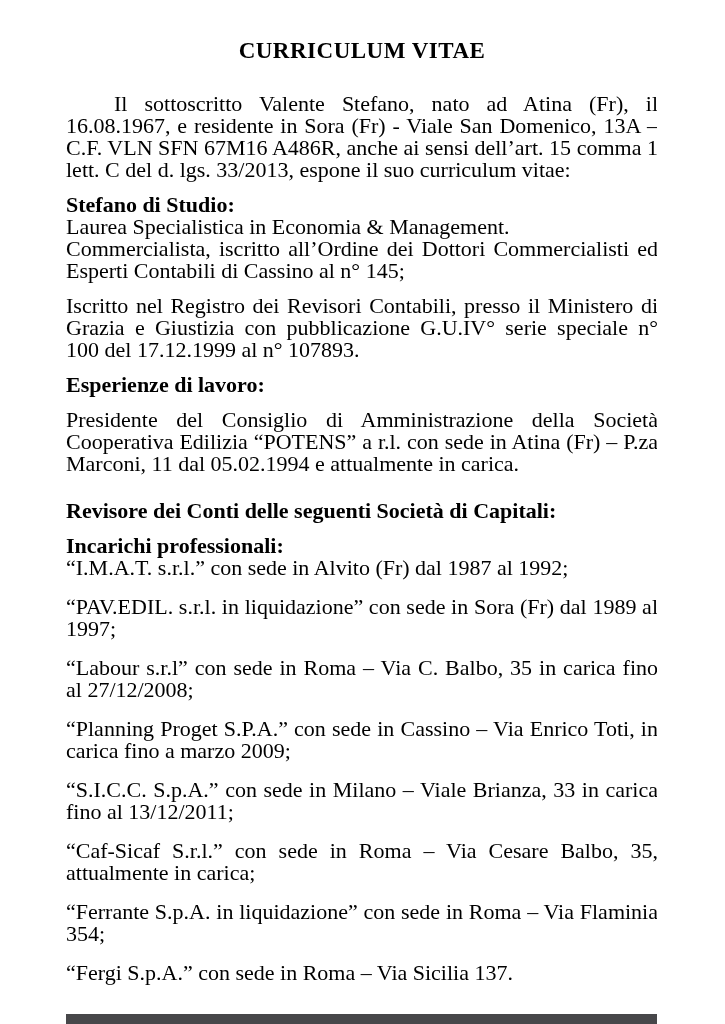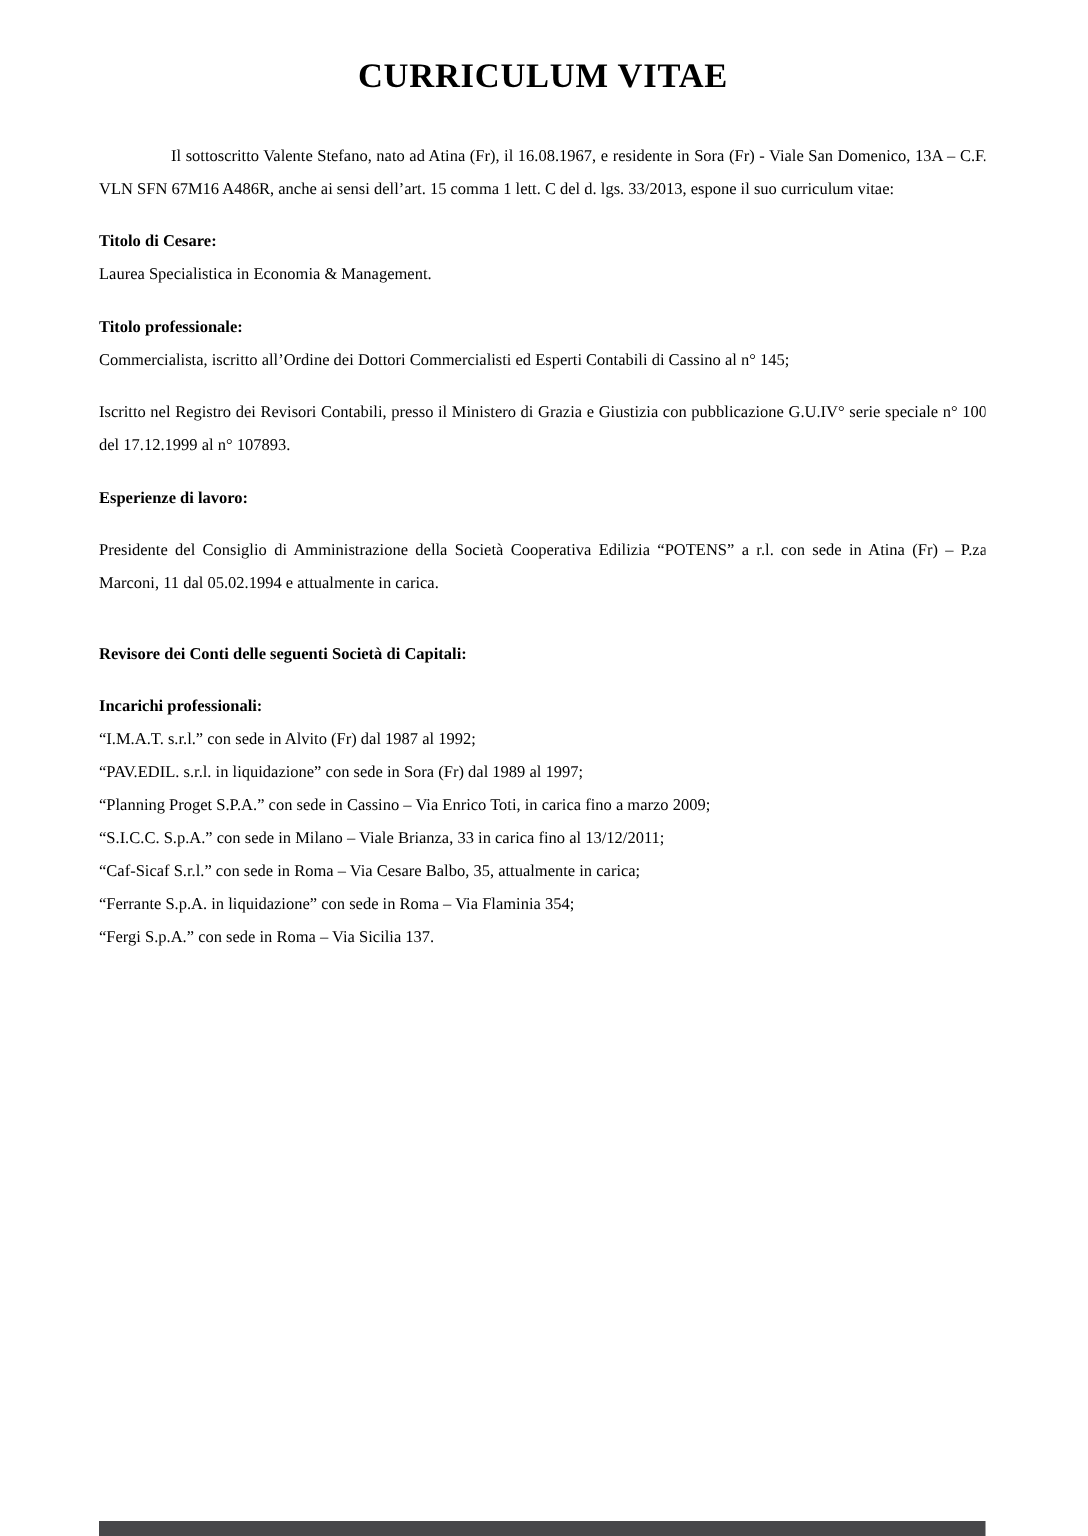--- a/index.html
+++ b/index.html
@@ -24,66 +24,66 @@
   .doc-title {
     font-size: 23px;
     font-weight: bold;
     text-align: center;
     letter-spacing: 0.5px;
     line-height: 26px;
     margin: 0 0 29px 0;
   }
   p {
     margin: 0;
-    font-size: 11px;
+    font-size: 22px;
     line-height: 22px;
     text-align: justify;
   }
   .indent { text-indent: 48px; }
   .bold { font-weight: bold; }
   .gap   { margin-top: 13px; }   
-  .gap-item { }
+  .gap-item { margin-top: 17px; }
   .gap-lg { margin-top: 25px; }  
   .bottom-bar {
     position: absolute;
     left: 66px;
     width: 592px;
     bottom: 0;
     height: 10px;
     background: #47474a;
   }
 </style>
 </head>
 <body>
 
 <div class="page">
   <div class="content">
 
     <h1 class="doc-title">CURRICULUM VITAE</h1>
 
     <p class="indent">Il sottoscritto Valente Stefano, nato ad Atina (Fr), il 16.08.1967, e residente in Sora (Fr) - Viale San Domenico, 13A – C.F. VLN SFN 67M16 A486R, anche ai sensi dell’art. 15 comma 1 lett. C del d. lgs. 33/2013, espone il suo curriculum vitae:</p>
 
-    <p class="bold gap">Titolo di Cesare:</p>
+    <p class="bold gap">Stefano di Studio:</p>
     <p>Laurea Specialistica in Economia &amp; Management.</p>
 
-    <p class="bold gap">Titolo professionale:</p>
     <p>Commercialista, iscritto all’Ordine dei Dottori Commercialisti ed Esperti Contabili di Cassino al n° 145;</p>
 
     <p class="gap">Iscritto nel Registro dei Revisori Contabili, presso il Ministero di Grazia e Giustizia con pubblicazione G.U.IV° serie speciale n° 100 del 17.12.1999 al n° 107893.</p>
 
 
     <p class="bold gap">Esperienze di lavoro:</p>
 
     <p class="gap">Presidente del Consiglio di Amministrazione della Società Cooperativa Edilizia “POTENS”  a r.l. con sede in Atina (Fr) – P.za Marconi, 11 dal 05.02.1994 e attualmente in carica.</p>
 
     <p class="bold gap-lg">Revisore dei Conti delle seguenti Società di Capitali:</p>
 
     <p class="bold gap">Incarichi professionali:</p>
     <p>“I.M.A.T. s.r.l.” con sede in Alvito (Fr) dal 1987 al 1992;</p>
     <p class="gap-item">“PAV.EDIL. s.r.l. in liquidazione” con sede in Sora (Fr)  dal 1989 al 1997;</p>
+    <p class="gap-item">“Labour s.r.l” con sede in Roma – Via C. Balbo, 35 in carica fino al 27/12/2008;</p>
     <p class="gap-item">“Planning Proget S.P.A.” con sede in Cassino – Via Enrico Toti, in carica fino a marzo 2009;</p>
     <p class="gap-item">“S.I.C.C. S.p.A.” con sede in Milano – Viale Brianza, 33 in carica fino al 13/12/2011;</p>
     <p class="gap-item">“Caf-Sicaf  S.r.l.” con sede in Roma – Via Cesare Balbo, 35, attualmente in carica;</p>
     <p class="gap-item">“Ferrante S.p.A. in liquidazione” con sede in Roma – Via Flaminia 354;</p>
     <p class="gap-item">“Fergi S.p.A.” con sede in Roma – Via Sicilia 137.</p>
 
   </div>
 
   <div class="bottom-bar"></div>
 </div>

